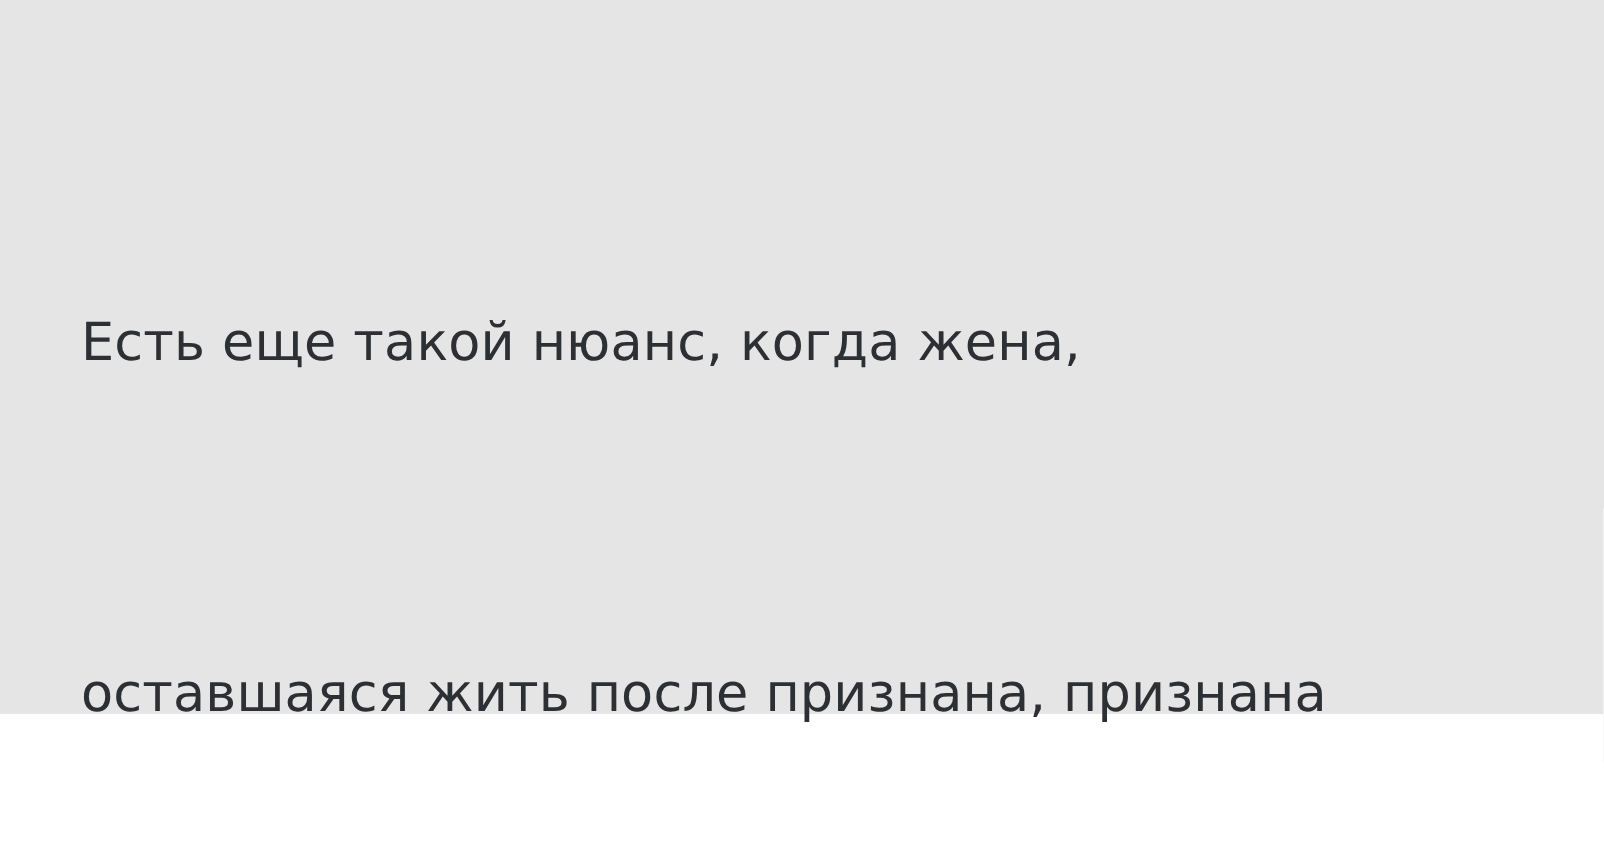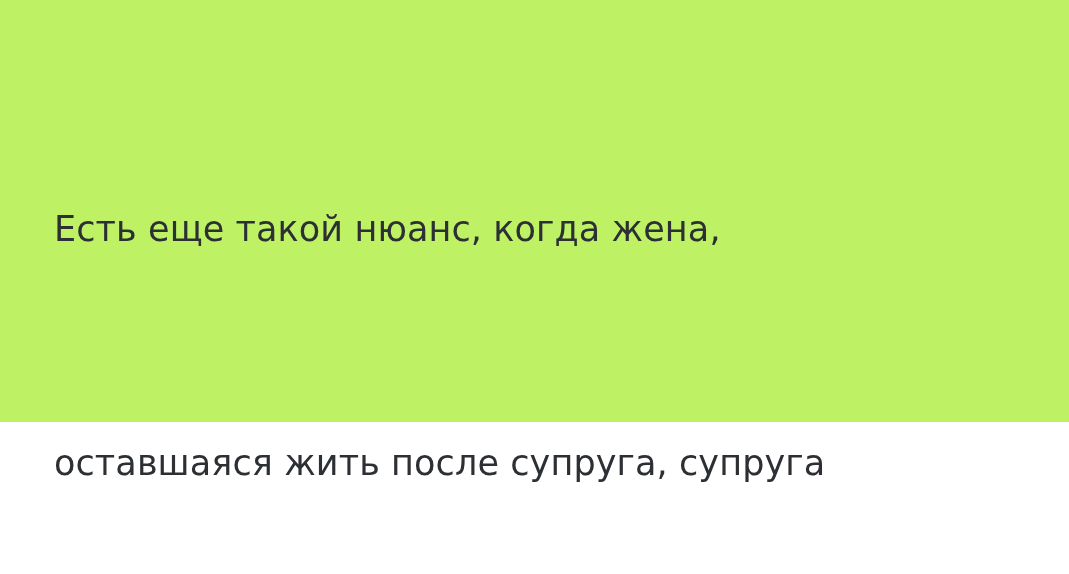--- a/index.html
+++ b/index.html
@@ -9,22 +9,22 @@
   }
   body {
     width: 1069px;
     height: 574px;
     overflow: hidden;
     font-family: "DejaVu Sans", "Liberation Sans", sans-serif;
   }
   .page {
     position: relative;
     width: 1069px;
-    height: 422px;
-    background: #bef264;
+    height: 476px;
+    background: #e5e5e5;
     box-sizing: border-box;
   }
   .text-block {
     position: absolute;
     left: 54px;
     top: 34px;
     width: 975px;
   }
   .para {
     margin: 0;
@@ -39,20 +39,20 @@
     display: block;
   }
 </style>
 </head>
 <body>
 
 <div class="page">
   <div class="text-block">
     <p class="para">
       <span class="line">Есть еще такой нюанс, когда жена,</span>
-      <span class="line">оставшаяся жить после супруга, супруга</span>
+      <span class="line">оставшаяся жить после признана, признана</span>
       
       
       
       
     </p>
   </div>
 </div>
 
 </body></html>

